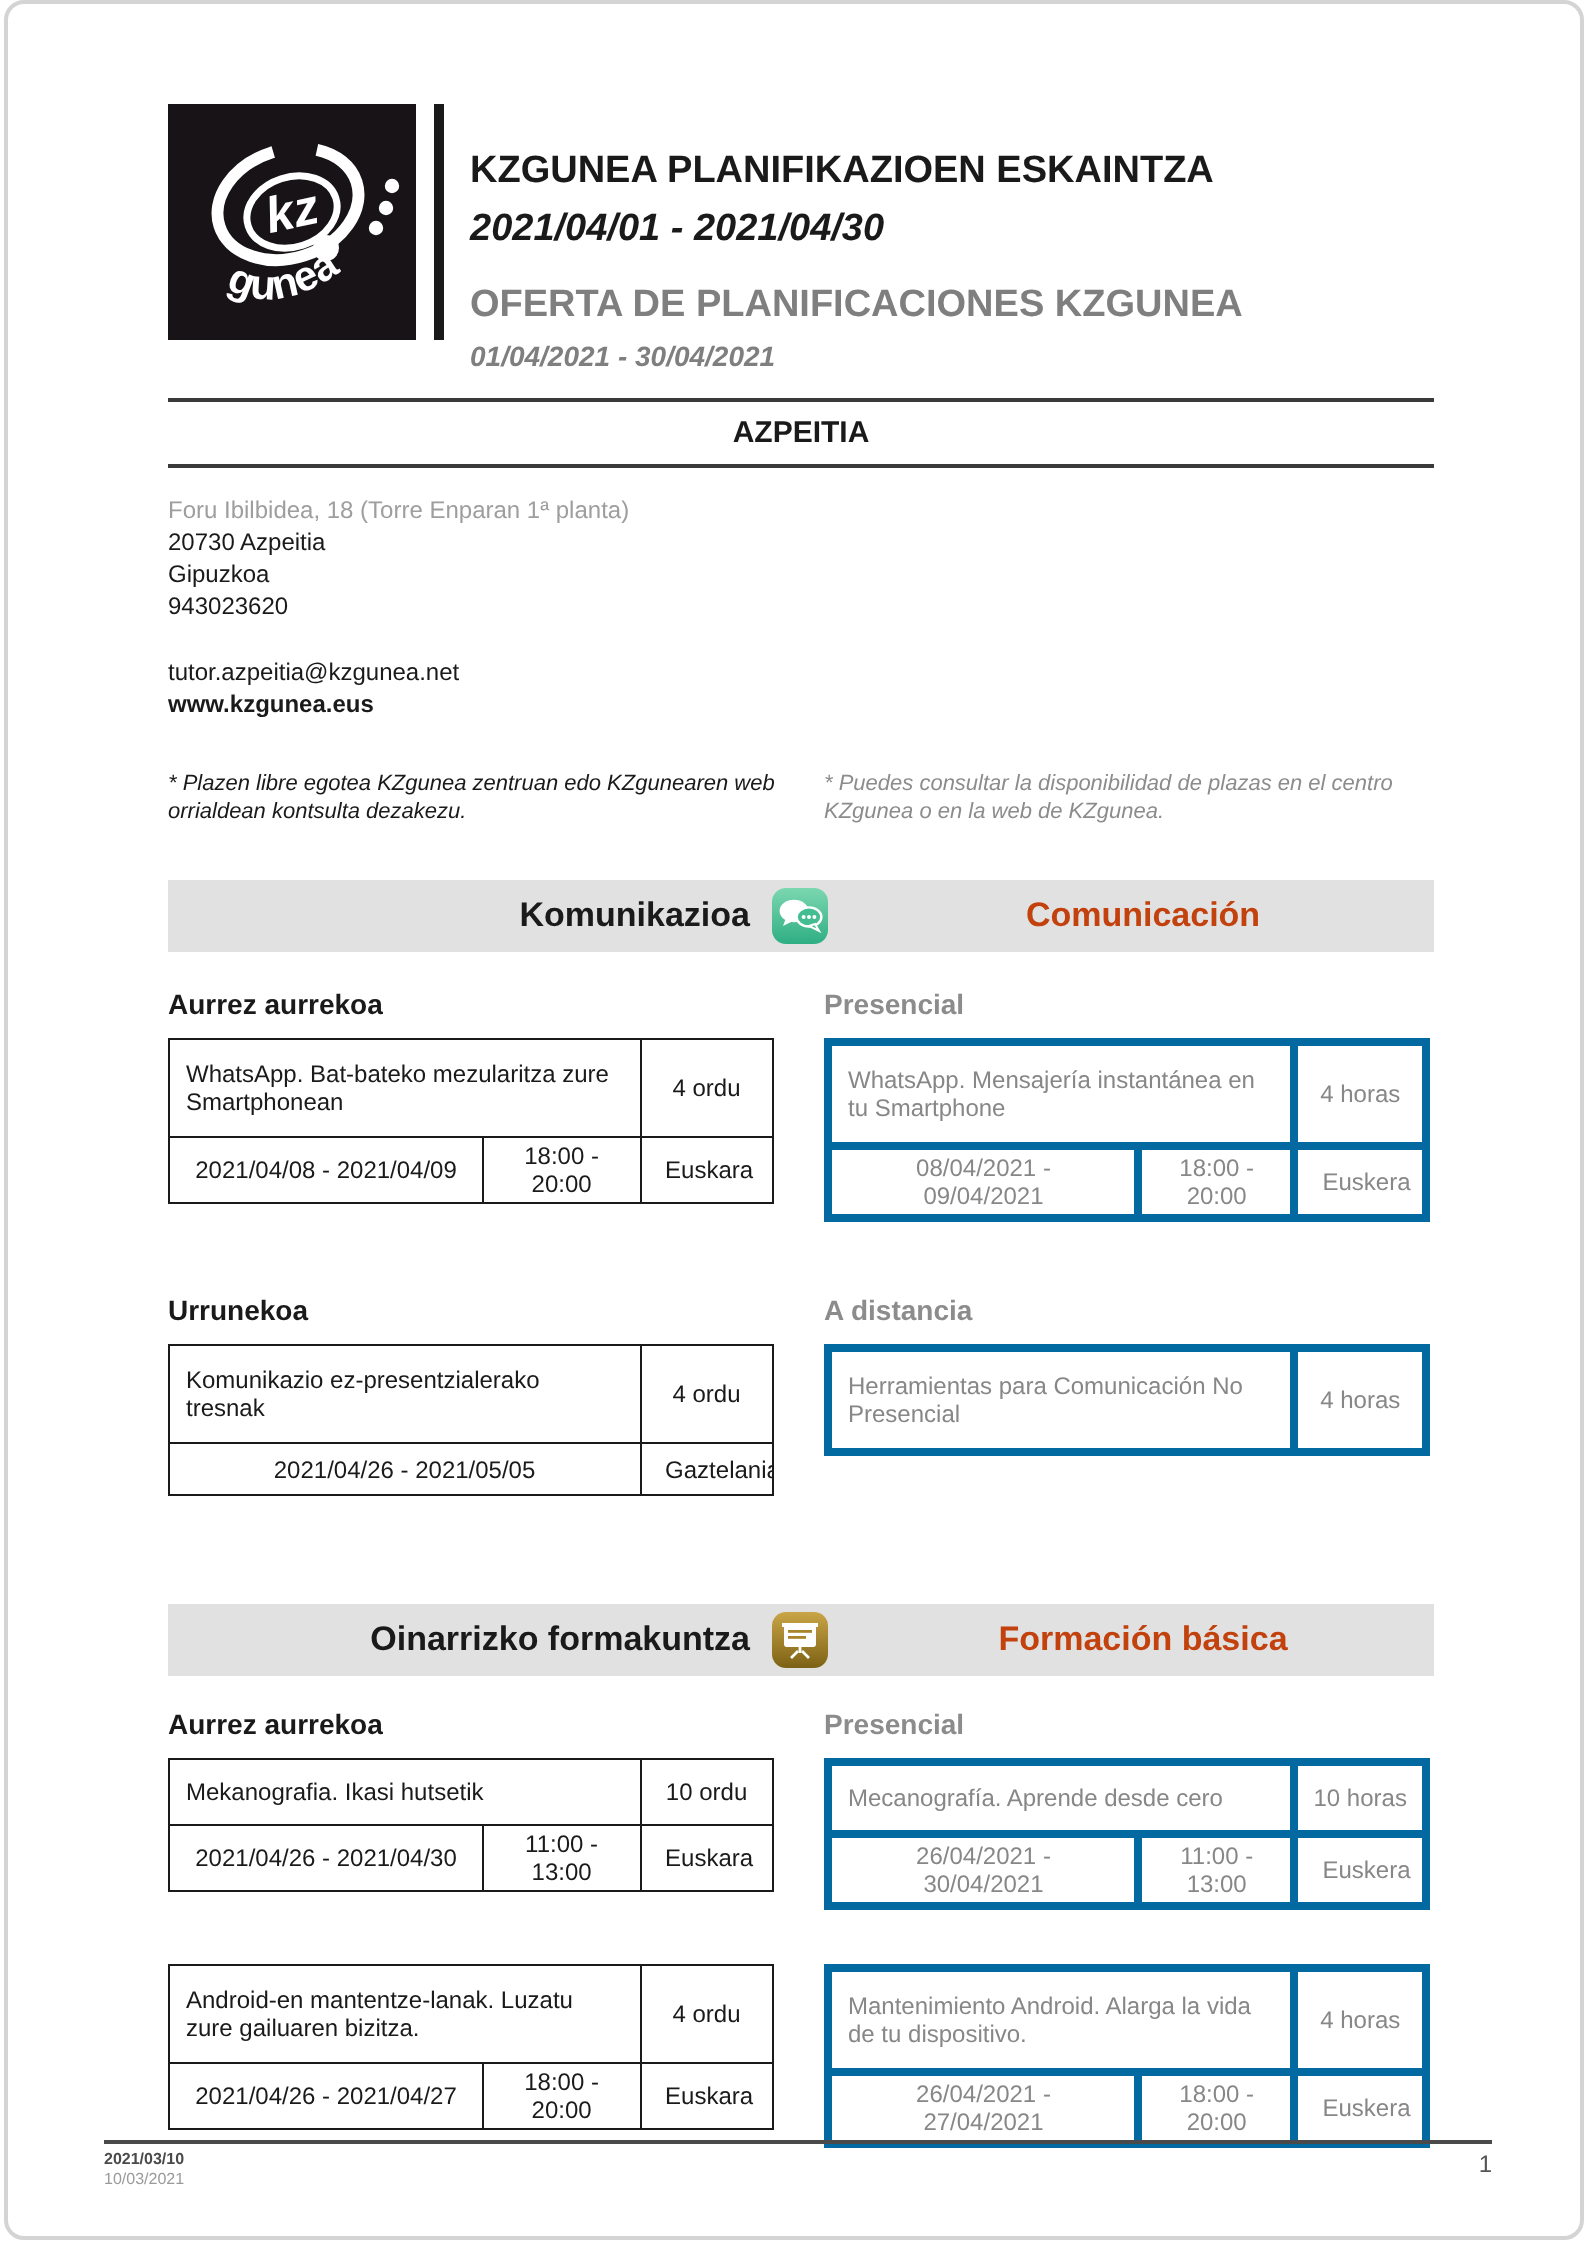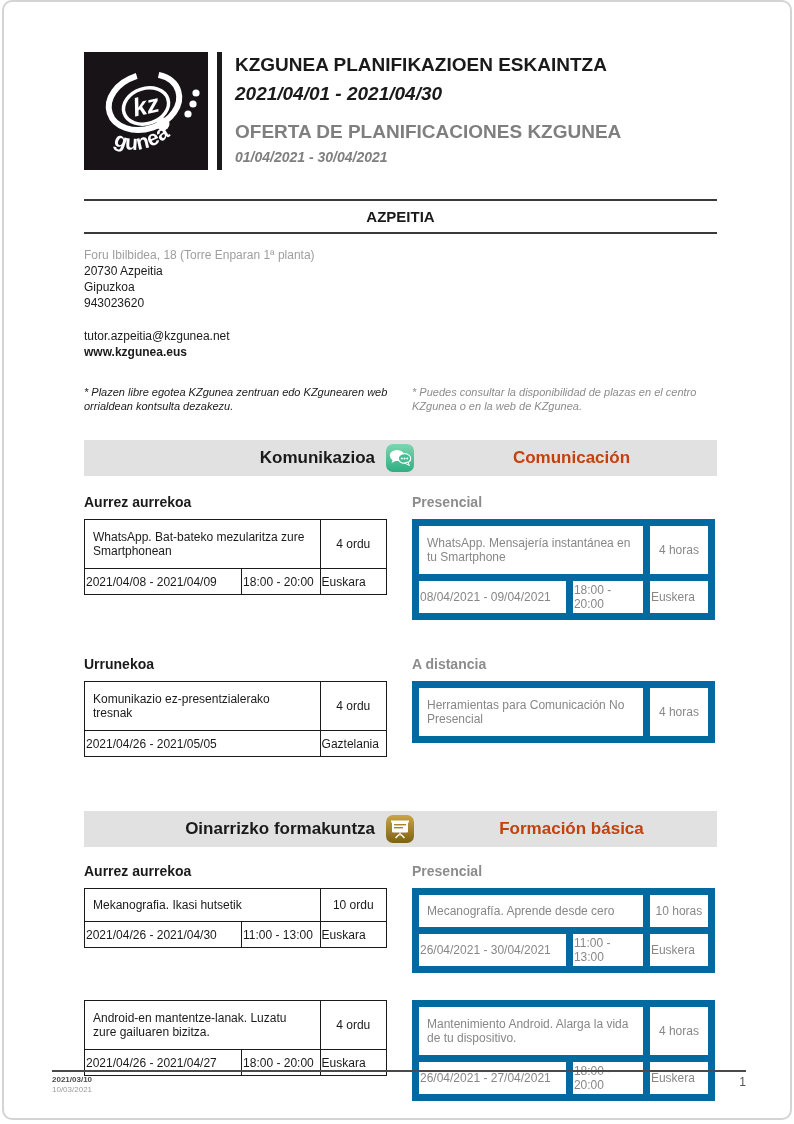--- a/index.html
+++ b/index.html
@@ -8,21 +8,21 @@
     background:#fff;border:2px solid #d4d4d4;border-radius:10px;
     font-family:"Liberation Sans","DejaVu Sans",sans-serif;color:#1a1a1a;
     overflow:hidden;box-sizing:border-box;
   }
   .content{margin-left:80px;width:633px;}
 
   
   .header{display:flex;margin-top:50px;height:120px;}
   .logo{width:124px;height:118px;flex:0 0 124px;}
   .hdr-divider{width:5px;background:#1a1a1a;margin-left:9px;height:118px;}
-  .titleblock{margin-left:13px;padding-top:2px;}
+  .titleblock{margin-left:13px;padding-top:2px;margin-top:21px;}
   .title-eu{font-size:19px;font-weight:bold;letter-spacing:0;}
   .subtitle-eu{font-size:19px;font-weight:bold;font-style:italic;margin-top:7px;}
   .title-es{font-size:19px;font-weight:bold;color:#7f7f7f;margin-top:16px;}
   .subtitle-es{font-size:14px;font-weight:bold;font-style:italic;color:#7f7f7f;margin-top:6px;}
 
   
   .citybox{margin-top:27px;border-top:2px solid #3a3a3a;border-bottom:2px solid #3a3a3a;
     text-align:center;font-size:15px;font-weight:bold;padding:7px 0;}
 
   
@@ -53,26 +53,26 @@
   .gheading.es{color:#8c8c8c;}
   .tpair{display:flex;}
   .tpair .gcol{padding-top:0;}
   .mt27{margin-top:27px;}
   .mt36{margin-top:36px;}
   .mt54{margin-top:54px;}
 
   table.ctable{border-collapse:collapse;width:303px;font-size:12px;table-layout:fixed;}
   table.ctable td{overflow:hidden;}
   table.eu td{border:1.5px solid #1a1a1a;color:#1a1a1a;}
-  table.es td{border:7px solid #0369a1;color:#878787;}
+  table.es td{border:4px solid #0369a1;color:#878787;}
   td.desc{padding:4px 8px;line-height:14px;vertical-align:middle;text-align:left;}
   td.dur{text-align:center;vertical-align:middle;padding:4px 2px;}
   tr.tall td{height:40px;}
   tr.short td{height:24px;}
-  tr.r2 td{height:21px;padding:2px 1px;vertical-align:middle;}
+  tr.r2 td{height:21px;text-align:center;padding:2px 12px;vertical-align:middle;}
   col.c1{width:52%;} col.c2{width:26%;} col.c3{width:22%;}
 
   
   .footer{position:absolute;left:48px;right:44px;top:1068px;border-top:2px solid #4a4a4a;
     padding-top:3px;display:flex;justify-content:space-between;align-items:flex-start;}
   .footer-dates{font-size:8px;line-height:10px;}
   .footer-date1{font-weight:bold;color:#4a4a4a;}
   .footer-date2{color:#9a9a9a;}
   .footer-page{font-size:12px;color:#555;}
 </style>

